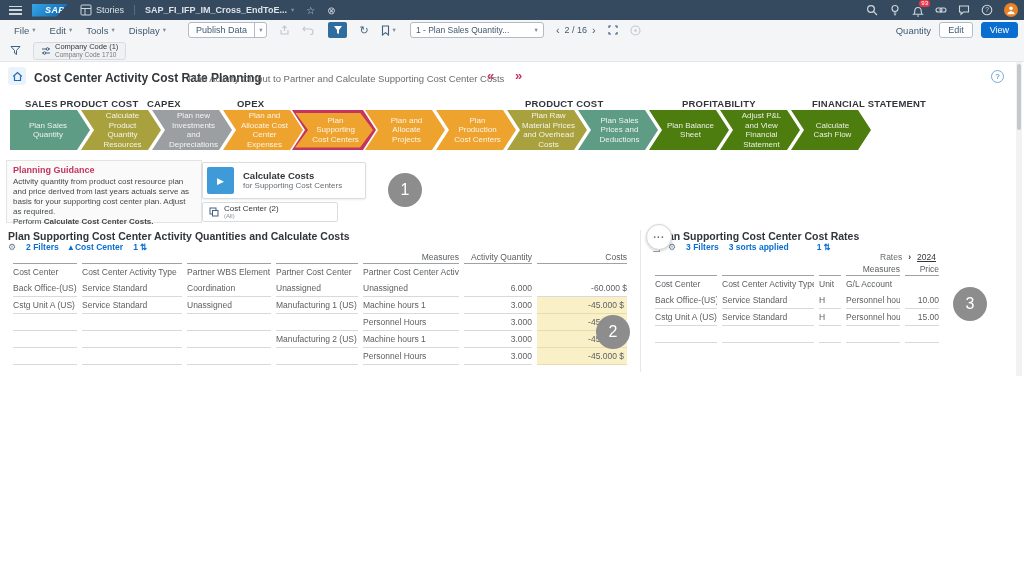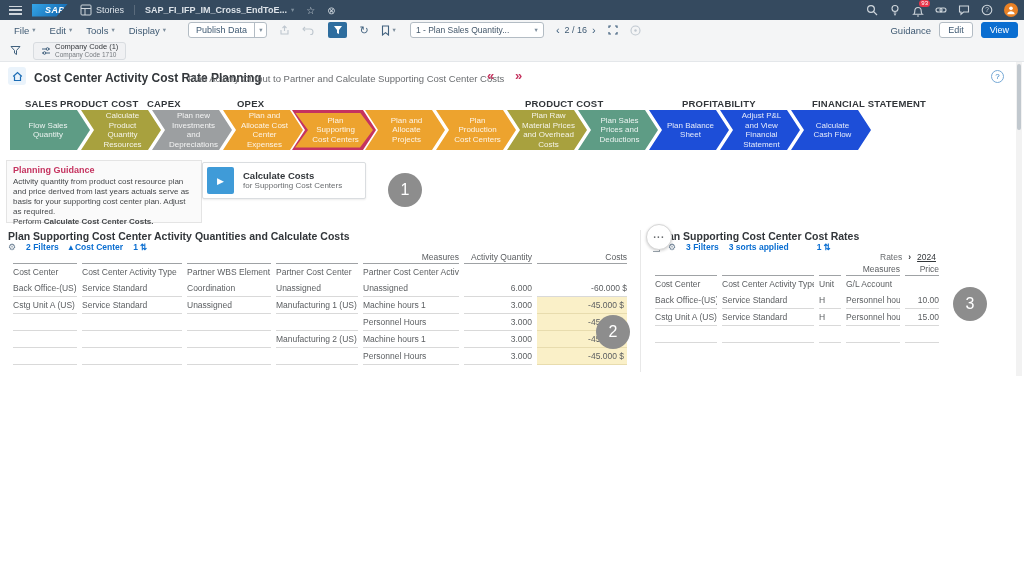--- a/index.html
+++ b/index.html
@@ -76,21 +76,21 @@
           clip-path:polygon(0 0, calc(100% - 13px) 0, 100% 50%, calc(100% - 13px) 100%, 0 100%); }
   .chev-in { position:absolute; left:2px; right:2px; top:0; bottom:0;
           clip-path:polygon(0 0, calc(100% - 13px) 0, 100% 50%, calc(100% - 13px) 100%, 0 100%, 13px 50%);
           display:flex; align-items:center; justify-content:center; text-align:center;
           font-size:8px; line-height:9.5px; color:rgba(255,255,255,.88); padding:0 12px 0 15px; }
   .chev.first .chev-in { clip-path:polygon(0 0, calc(100% - 13px) 0, 100% 50%, calc(100% - 13px) 100%, 0 100%); padding-left:8px;}
   .chev.teal   { } .chev.teal   .chev-in { background:#5E9C85; }
   .chev.olive  { } .chev.olive  .chev-in { background:#A8A13E; }
   .chev.gray   { } .chev.gray   .chev-in { background:#9C9FA1; }
   .chev.orange { } .chev.orange .chev-in { background:#EDA32E; }
-  .chev.blue   { } .chev.blue   .chev-in { background:#1d4ed8;justify-content:flex-end; }
+  .chev.blue   { } .chev.blue   .chev-in { background:#4d7c0f;justify-content:flex-end; }
   .chev.active { background:#C5335F; z-index:2; }
   .chev.active .chev-in { left:3px; right:3px; top:2.5px; bottom:2.5px; }
 
   
   .guidance { position:absolute; left:6px; top:160px; width:196px; height:63px; background:#FAFAFA;
               border:1px solid #E4E4E4; padding:4px 6px; }
   .guidance h4 { font-size:9px; font-weight:bold; color:#C5335F; margin-bottom:2px; }
   .guidance p { font-size:8px; line-height:10px; color:#45484B; }
   .calc-card { position:absolute; left:202px; top:162px; width:164px; height:37px; background:#fff;
                border:1px solid #DADDE0; border-radius:2px; box-shadow:0 1px 2px rgba(0,0,0,.08);
@@ -258,21 +258,21 @@
           <path d="M1 3V1h2M7 1h2v2M9 7v2H7M3 9H1V7" fill="none" stroke="#41617E" stroke-width="1.2"></path>
         </svg>
     </span>
     <span class="ticon disabled">
       <svg width="11" height="11" viewBox="0 0 11 11">
           <circle cx="5.5" cy="5.5" r="4.5" fill="none" stroke="#6A7E92" stroke-width="1.1"></circle>
           <circle cx="5.5" cy="5.5" r="1.2" fill="#6A7E92"></circle>
         </svg>
     </span>
     <div class="toolbar-right">
-      <span>Guidance</span>
+      <span>Quantity</span>
       <span class="btn-plain">Edit</span>
       <span class="btn-primary">View</span>
     </div>
   </div>
 
   <div class="filterrow">
     <span style="margin-left:10px;">
       <svg width="11" height="11" viewBox="0 0 11 11">
           <path d="M1 1.5h9L6.5 5.5v4l-2-1.4v-2.6z" fill="none" stroke="#41617E" stroke-width="1"></path>
         </svg>
@@ -309,21 +309,21 @@
   <span class="group-label" style="left:60px;">PRODUCT COST</span>
   <span class="group-label" style="left:147px;">CAPEX</span>
   <span class="group-label" style="left:237px;">OPEX</span>
   <span class="group-label" style="left:525px;">PRODUCT COST</span>
   <span class="group-label" style="left:682px;">PROFITABILITY</span>
   <span class="group-label" style="left:812px;">FINANCIAL STATEMENT</span>
 
   <div class="chevrons">
     <div class="chev first teal">
         <div class="chev-in">
-          <span>Flow Sales Quantity</span>
+          <span>Plan Sales Quantity</span>
         </div>
       </div>
     <div class="chev olive">
         <div class="chev-in">
           <span>Calculate Product Quantity Resources</span>
         </div>
       </div>
     <div class="chev gray">
         <div class="chev-in">
           <span>Plan new Investments and Depreciations</span>
@@ -379,20 +379,30 @@
   <div class="guidance">
     <h4>Planning Guidance</h4>
     <p><span>Activity quantity from product cost resource plan and price derived from last years actuals serve as basis for your supporting cost center plan. Adjust as required.</span><br>
       <span>Perform</span> <b>Calculate Cost Center Costs.</b></p>
   </div>
   <div class="calc-card">
     <span class="playbox">▶</span>
     <span style="margin-left:9px;">
       <div class="calc-title">Calculate Costs</div>
       <div class="calc-sub">for Supporting Cost Centers</div>
+    </span>
+  </div>
+  <div class="cc-chip">
+    <svg width="10" height="10" viewBox="0 0 10 10">
+        <rect x="1" y="1" width="6" height="6" fill="none" stroke="#41617E"></rect>
+        <rect x="3.5" y="3.5" width="5.5" height="5.5" fill="#fff" stroke="#41617E"></rect>
+      </svg>
+    <span>
+      <div class="cc-chip-title">Cost Center (2)</div>
+      <div class="cc-chip-sub">(All)</div>
     </span>
   </div>
   <div class="num-circle" style="left:388px; top:173px;">1</div>
 
   <span class="panel-title" style="left:8px; top:230px;">Plan Supporting Cost Center Activity Quantities and Calculate Costs</span>
   <div class="subhead" style="left:8px; top:242px;">
     <span class="gear">⚙</span>
     <span class="link">2 Filters</span>
     <span class="link">
         <span>▴</span>

